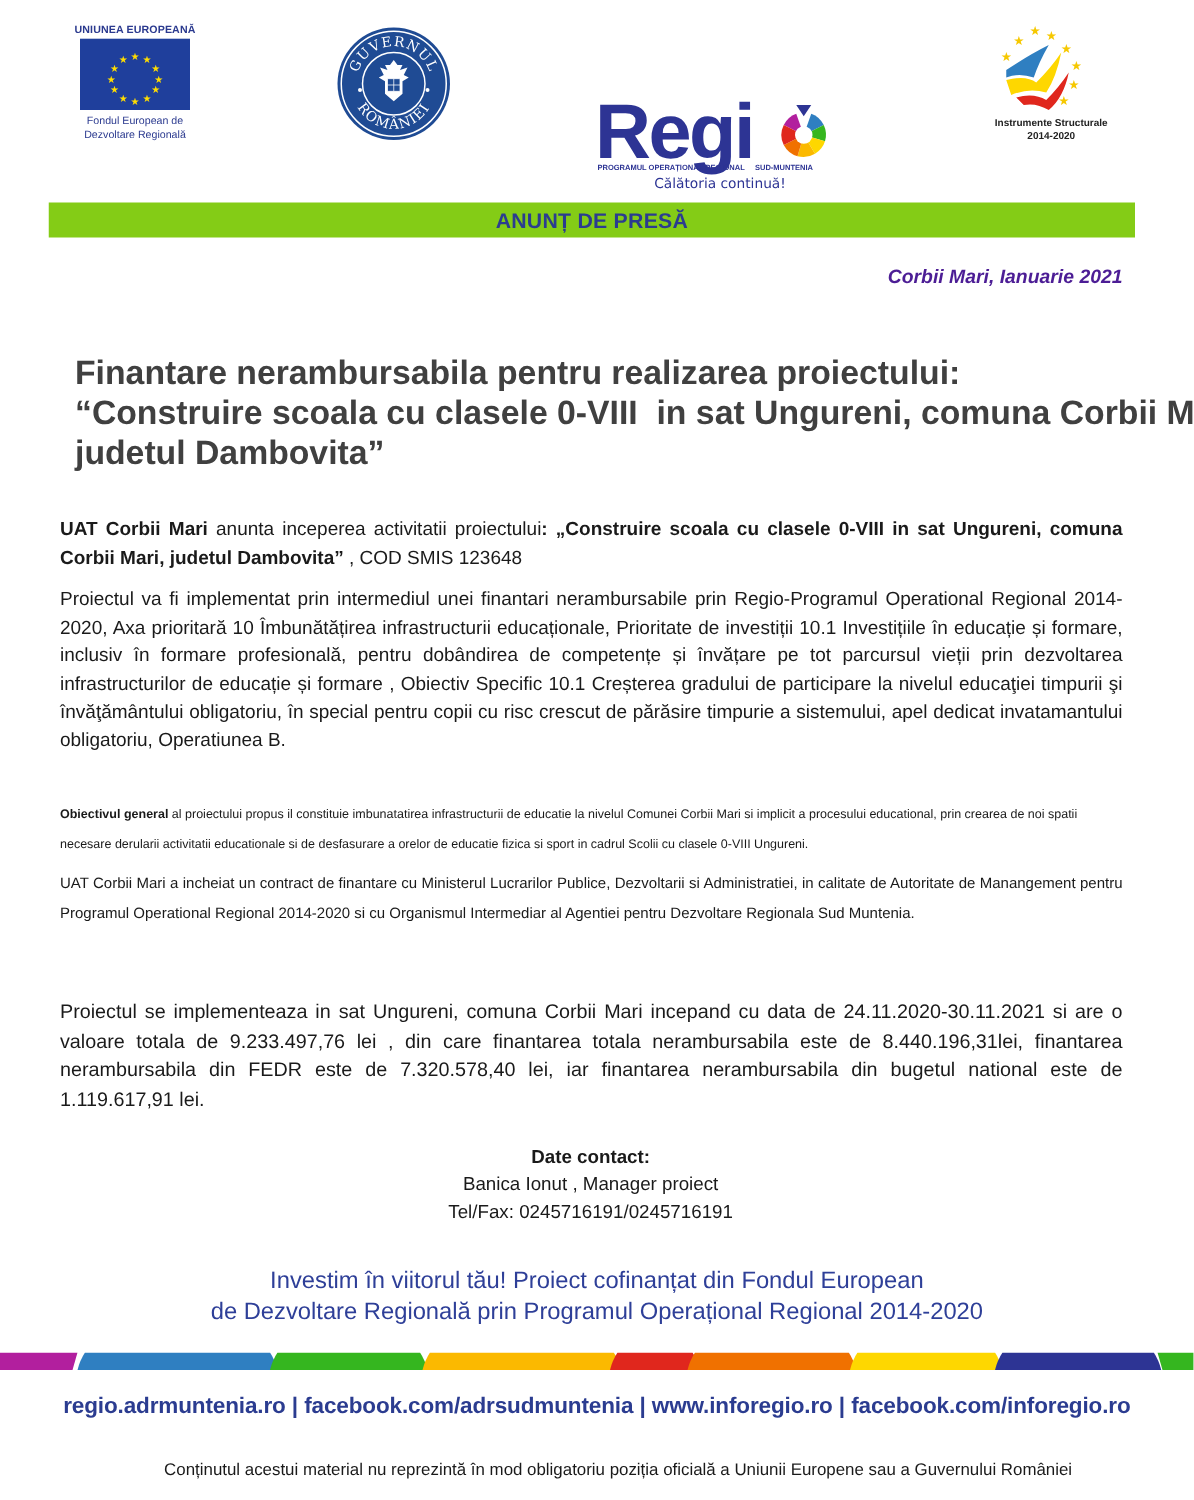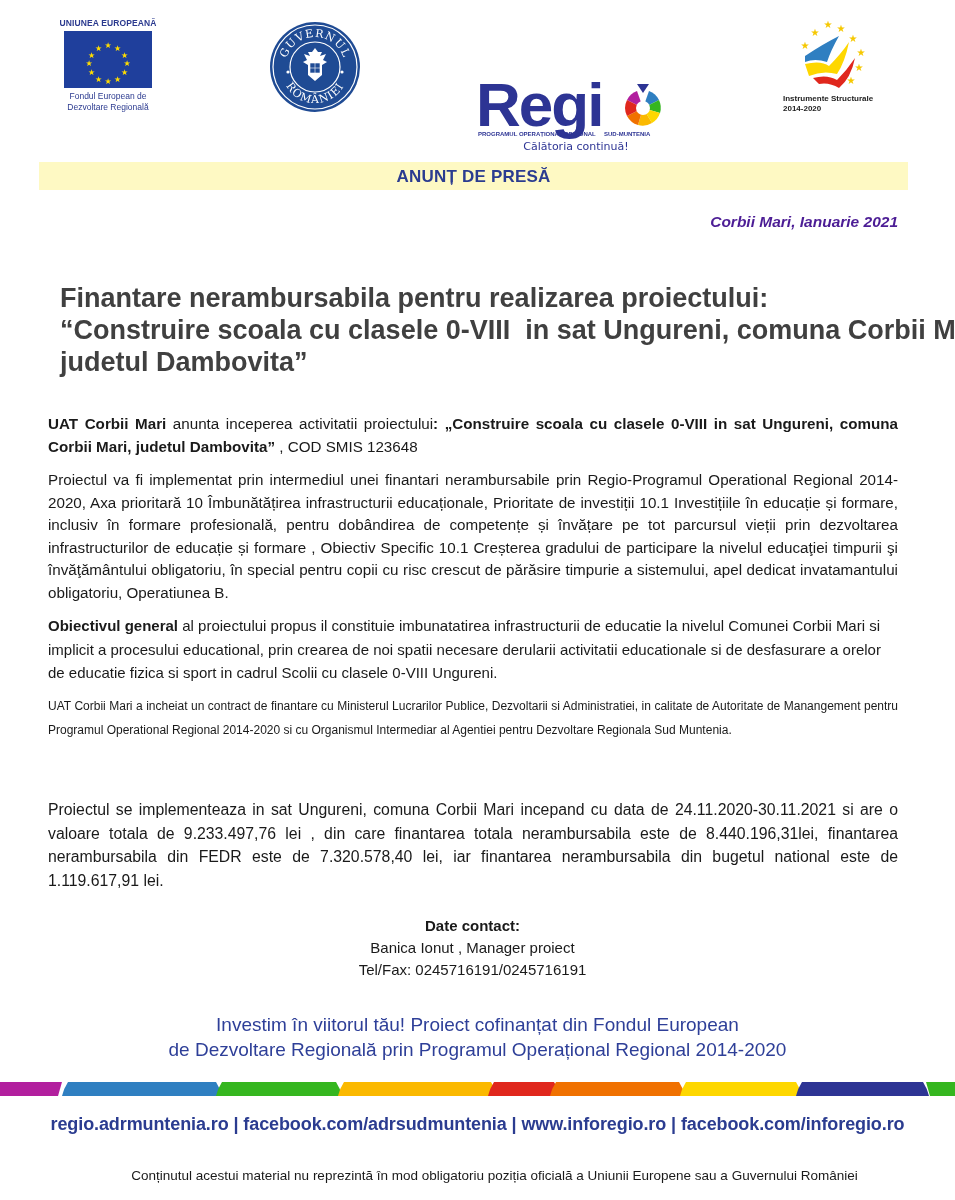--- a/index.html
+++ b/index.html
@@ -7,35 +7,35 @@
   .abs { position: absolute; }
 
   
   .logo-eu { left: 58px; top: 18px; width: 100px; text-align: center; }
   .logo-eu .cap { font-size: 8.5px; color: #2b3a8f; font-weight: bold; letter-spacing: 0.1px; white-space: nowrap; }
   .logo-eu .flag { width: 88px; height: 57px; background: #1f3f9c; margin: 3px auto 3px; position: relative; }
   .logo-eu .sub { font-size: 8.5px; color: #2b3a8f; line-height: 11px; white-space: nowrap; }
   .logo-gov { left: 268px; top: 20px; width: 94px; height: 94px; }
   .logo-regio { left: 476px; top: 28px; width: 200px; height: 85px; margin-top: 44px; }
   .logo-is { left: 783px; top: 14px; width: 116px; height: 100px; }
-  .logo-is .cap { position: absolute; left: 0; width: 116px; text-align: left; font-size: 8px; font-weight: bold; color: #222; line-height: 10px; }
+  .logo-is .cap { position: absolute; left: 0; width: 116px; text-align: center; font-size: 8px; font-weight: bold; color: #222; line-height: 10px; }
 
   
-  .banner { left: 39px; top: 162px; width: 869px; height: 28px; background: #fef9c3; text-align: center; }
+  .banner { left: 39px; top: 162px; width: 869px; height: 28px; background: #84cc16; text-align: center; }
   .banner span { font-size: 17px; font-weight: bold; color: #2b3c90; line-height: 30px; letter-spacing: 0.2px; }
 
   .date { right: 57px; top: 213px; font-size: 15.5px; font-style: italic; font-weight: bold; color: #4c1d95; }
 
   .title { left: 60px; width: 835px; top: 282px; text-align: left; font-size: 27px; font-weight: bold; color: #404040; line-height: 32px; }
 
   .para { left: 48px; width: 850px; font-size: 15.2px; line-height: 22.5px; color: #1a1a1a; }
   .justify { text-align: justify; text-align-last: left; }
   .p1 { top: 413px; }
   .p2 { top: 469px; }
-  .p3 { top: 614px; font-size: 15px; line-height: 23.5px; }
+  .p3 { top: 640px; font-size: 10px; line-height: 23.5px; }
   .p4 { top: 695px; font-size: 12px; line-height: 23.5px; }
   .p5 { top: 798px; font-size: 15.8px; line-height: 23.5px; }
   b { font-weight: bold; }
 
   .contact { left: 200px; width: 545px; top: 902px; text-align: center; font-size: 15px; line-height: 22px; margin-top: 13px; }
   .contact .h { font-weight: bold; }
 
   .invest { left: 80px; width: 795px; top: 1012px; text-align: center; font-size: 19px; line-height: 25px; color: #2e3f98; }
 
   .rainbow { left: 0; top: 1082px; width: 955px; height: 14px; }

